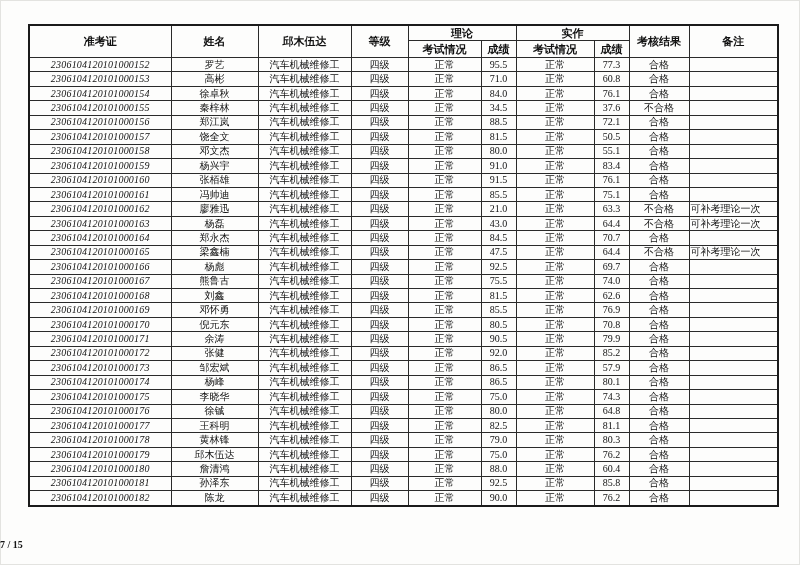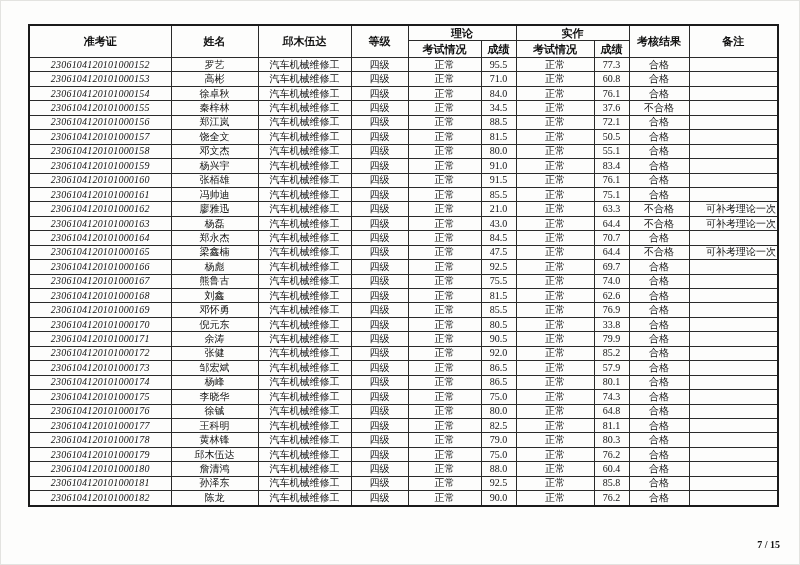--- a/index.html
+++ b/index.html
@@ -44,27 +44,27 @@
   }
   .results-table thead tr.sub th {
     height: 16px;
   }
   .results-table tbody td {
     font-size: 10px;
     height: 13.45px;
     line-height: 1;
   }
   .results-table tbody td.c-id { letter-spacing: 0.2px; font-style: italic; }
-  .results-table tbody td.c-remark { text-align: right; }
+  .results-table tbody td.c-remark { text-align: left; }
   .footer {
     position: absolute;
     left: 0;
     width: 780px;
     top: 539px;
-    text-align: right;
+    text-align: left;
     font-size: 10px;
     font-weight: bold;
     font-family: "Liberation Serif", "DejaVu Serif", serif;
     color: #151515;
   }
 </style>
 </head>
 <body>
 
 <div class="page">
@@ -317,21 +317,21 @@
           <td class="c-remark"></td>
         </tr>
         <tr>
           <td class="c-id">2306104120101000170</td>
           <td class="c-name">倪元东</td>
           <td class="c-occ">汽车机械维修工</td>
           <td class="c-level">四级</td>
           <td class="c-tstat">正常</td>
           <td class="c-tscore">80.5</td>
           <td class="c-pstat">正常</td>
-          <td class="c-pscore">33.8</td>
+          <td class="c-pscore">70.8</td>
           <td class="c-result">合格</td>
           <td class="c-remark"></td>
         </tr>
         <tr>
           <td class="c-id">2306104120101000171</td>
           <td class="c-name">余涛</td>
           <td class="c-occ">汽车机械维修工</td>
           <td class="c-level">四级</td>
           <td class="c-tstat">正常</td>
           <td class="c-tscore">90.5</td>

